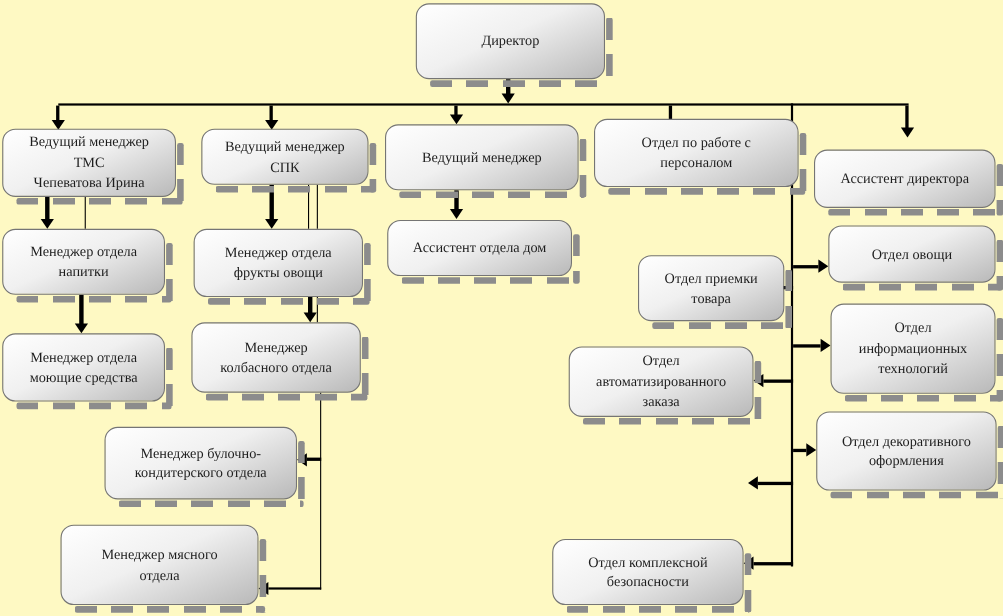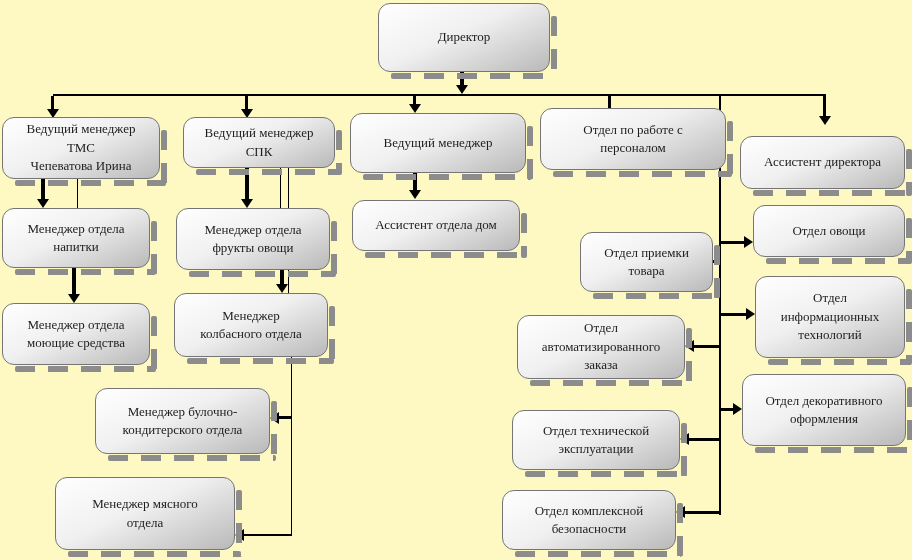--- a/index.html
+++ b/index.html
@@ -115,22 +115,20 @@
   <div class="node" style="left:55px;top:477px;width:180px;height:73px;"><span>Менеджер мясного
 отдела</span></div>
 
   <div class="node" style="left:352px;top:200px;width:168px;height:51px;"><span>Ассистент отдела дом</span></div>
 
   <div class="node" style="left:538px;top:232px;width:133px;height:60px;margin-left:42px;"><span>Отдел приемки
 товара</span></div>
   <div class="node" style="left:517px;top:315px;width:168px;height:64px;"><span>Отдел
 автоматизированного
 заказа</span></div>
-  <div class="node" style="left:512px;top:410px;width:168px;height:60px;"><span>Отдел технической
-эксплуатации</span></div>
   <div class="node" style="left:502px;top:490px;width:174px;height:60px;"><span>Отдел комплексной
 безопасности</span></div>
 
   <div class="node" style="left:753px;top:205px;width:152px;height:52px;"><span>Отдел овощи</span></div>
   <div class="node" style="left:755px;top:276px;width:150px;height:82px;"><span>Отдел
 информационных
 технологий</span></div>
   <div class="node" style="left:742px;top:374px;width:164px;height:72px;"><span>Отдел декоративного
 оформления</span></div>
 

